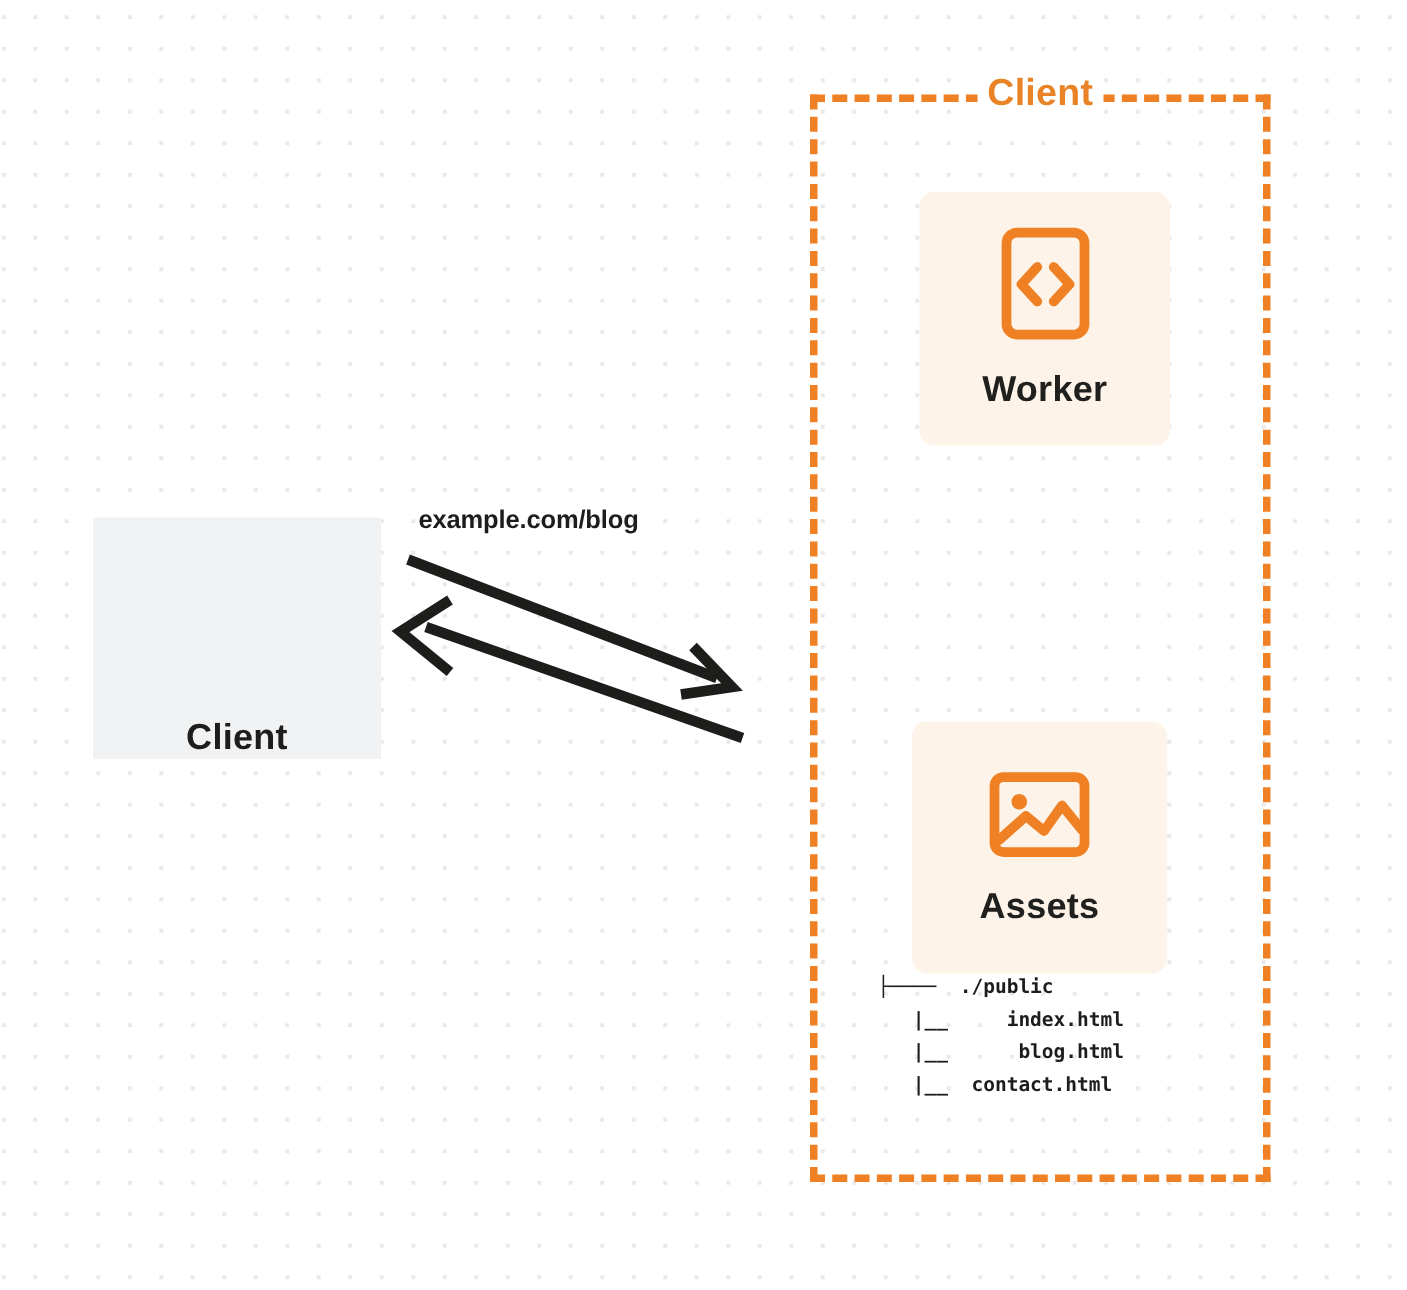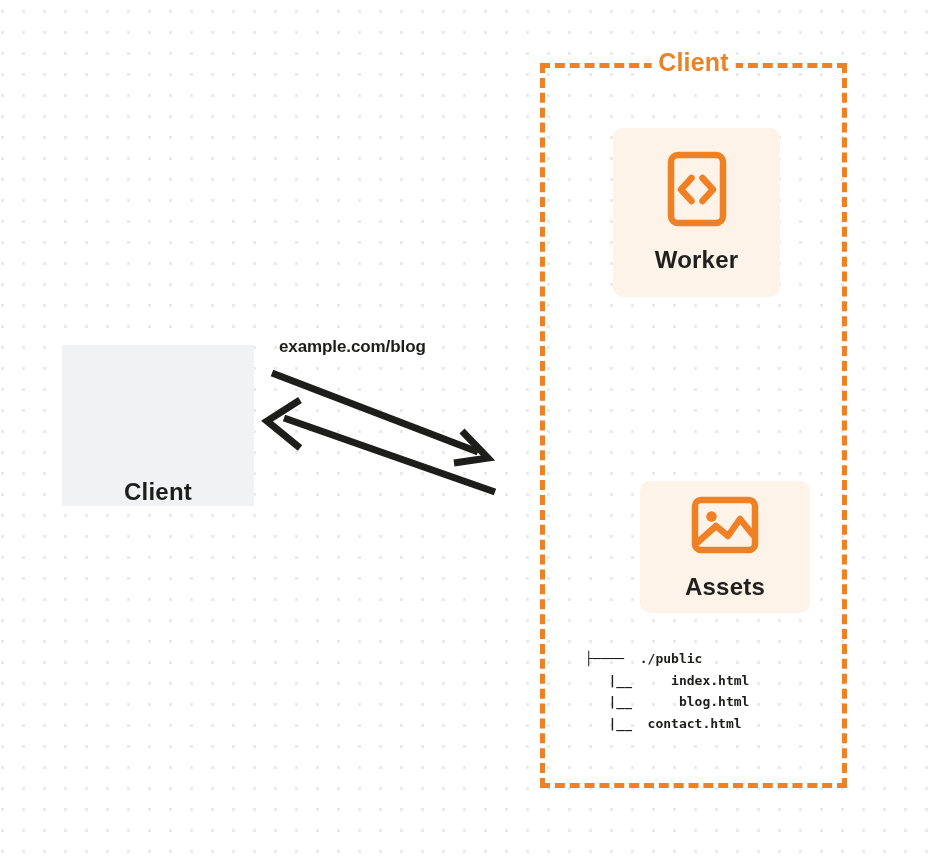--- a/index.html
+++ b/index.html
@@ -84,22 +84,21 @@
   #worker-card {
     left: 613px;
     top: 128px;
     width: 167px;
     height: 169px;
   }
   #assets-card {
     left: 608px;
     top: 481px;
     width: 170px;
-    height: 132px;
-    margin-left: 32px;
+    height: 168px;
   }
   .service-icon {
     display: block;
   }
   #worker-card .service-icon { margin-bottom: 19px; }
   #assets-card .service-icon { margin-bottom: 17px; }
   .service-label {
     font-size: 24px;
     font-weight: bold;
     color: #20201e;

